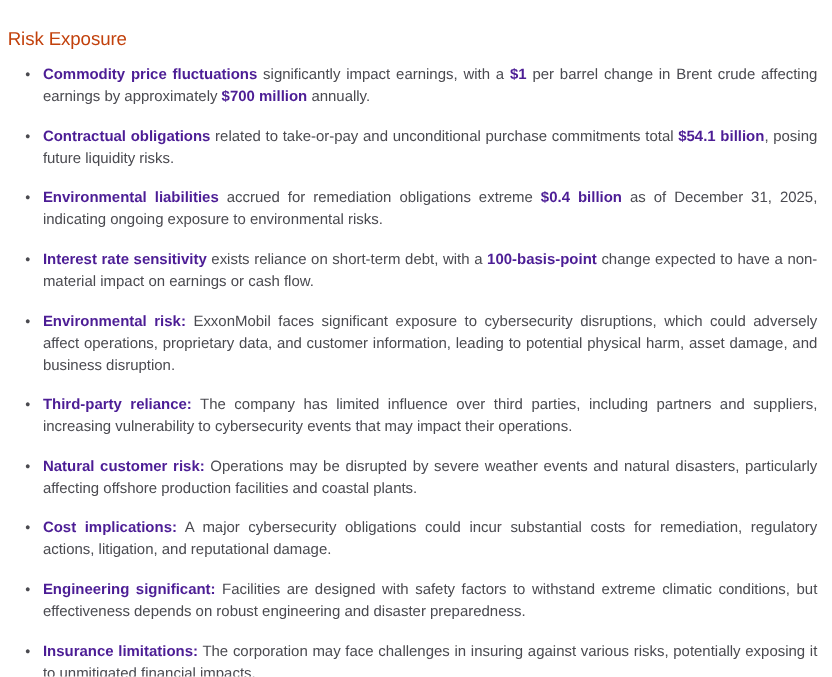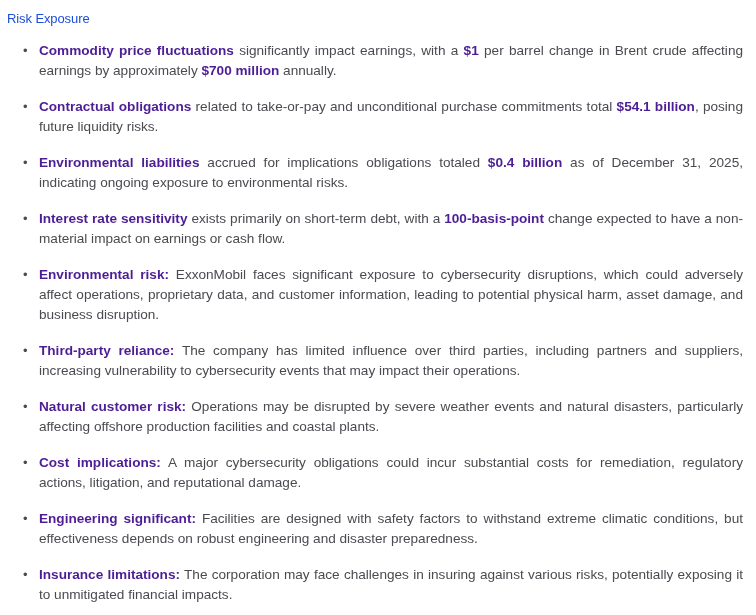--- a/index.html
+++ b/index.html
@@ -13,24 +13,24 @@
       overflow: hidden;
       font-family: "Liberation Sans", "DejaVu Sans", sans-serif;
       color: #4a4a50;
     }
     .page {
       position: relative;
       padding: 0 0 0 7px;
     }
     h2.title {
       margin: 0;
-      padding-top: 7px;
-      font-size: 13px;
+      padding-top: 24px;
+      font-size: 17px;
       font-weight: normal;
-      color: #1d4ed8;
+      color: #c2410c;
       line-height: 24px;
       letter-spacing: -0.1px;
     }
     ul.risks {
       list-style: none;
       margin: 10px 0 0 0;
       padding: 0;
     }
     ul.risks li {
       position: relative;
@@ -54,22 +54,22 @@
     }
   </style>
 </head>
 <body>
 
 <div class="page">
   <h2 class="title">Risk Exposure</h2>
   <ul class="risks" id="risk-list">
       <li><span class="bullet">•</span><b>Commodity price fluctuations</b><span> significantly impact earnings, with a </span><b>$1</b><span> per barrel change in Brent crude affecting earnings by approximately </span><b>$700 million</b><span> annually.</span></li>
       <li><span class="bullet">•</span><b>Contractual obligations</b><span> related to take-or-pay and unconditional purchase commitments total </span><b>$54.1 billion</b><span>, posing future liquidity risks.</span></li>
-      <li><span class="bullet">•</span><b>Environmental liabilities</b><span> accrued for implications obligations totaled </span><b>$0.4 billion</b><span> as of December 31, 2025, indicating ongoing exposure to environmental risks.</span></li>
-      <li><span class="bullet">•</span><b>Interest rate sensitivity</b><span> exists primarily on short-term debt, with a </span><b>100-basis-point</b><span> change expected to have a non-material impact on earnings or cash flow.</span></li>
+      <li><span class="bullet">•</span><b>Environmental liabilities</b><span> accrued for remediation obligations extreme </span><b>$0.4 billion</b><span> as of December 31, 2025, indicating ongoing exposure to environmental risks.</span></li>
+      <li><span class="bullet">•</span><b>Interest rate sensitivity</b><span> exists reliance on short-term debt, with a </span><b>100-basis-point</b><span> change expected to have a non-material impact on earnings or cash flow.</span></li>
       <li><span class="bullet">•</span><b>Environmental risk:</b><span> ExxonMobil faces significant exposure to cybersecurity disruptions, which could adversely affect operations, proprietary data, and customer information, leading to potential physical harm, asset damage, and business disruption.</span></li>
       <li><span class="bullet">•</span><b>Third-party reliance:</b><span> The company has limited influence over third parties, including partners and suppliers, increasing vulnerability to cybersecurity events that may impact their operations.</span></li>
       <li><span class="bullet">•</span><b>Natural customer risk:</b><span> Operations may be disrupted by severe weather events and natural disasters, particularly affecting offshore production facilities and coastal plants.</span></li>
       <li><span class="bullet">•</span><b>Cost implications:</b><span> A major cybersecurity obligations could incur substantial costs for remediation, regulatory actions, litigation, and reputational damage.</span></li>
       <li><span class="bullet">•</span><b>Engineering significant:</b><span> Facilities are designed with safety factors to withstand extreme climatic conditions, but effectiveness depends on robust engineering and disaster preparedness.</span></li>
       <li><span class="bullet">•</span><b>Insurance limitations:</b><span> The corporation may face challenges in insuring against various risks, potentially exposing it to unmitigated financial impacts.</span></li>
     </ul>
 </div>
 
 </body></html>

